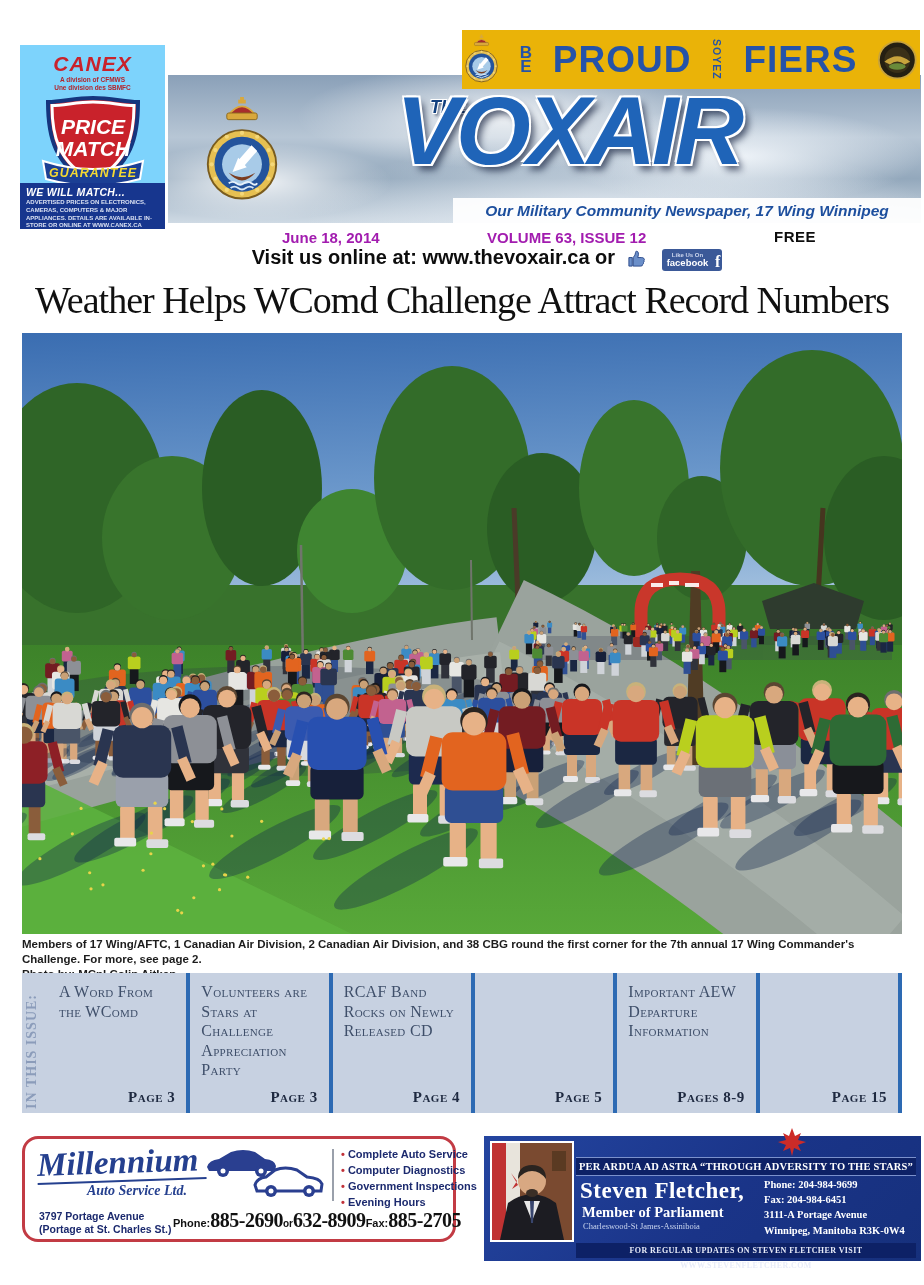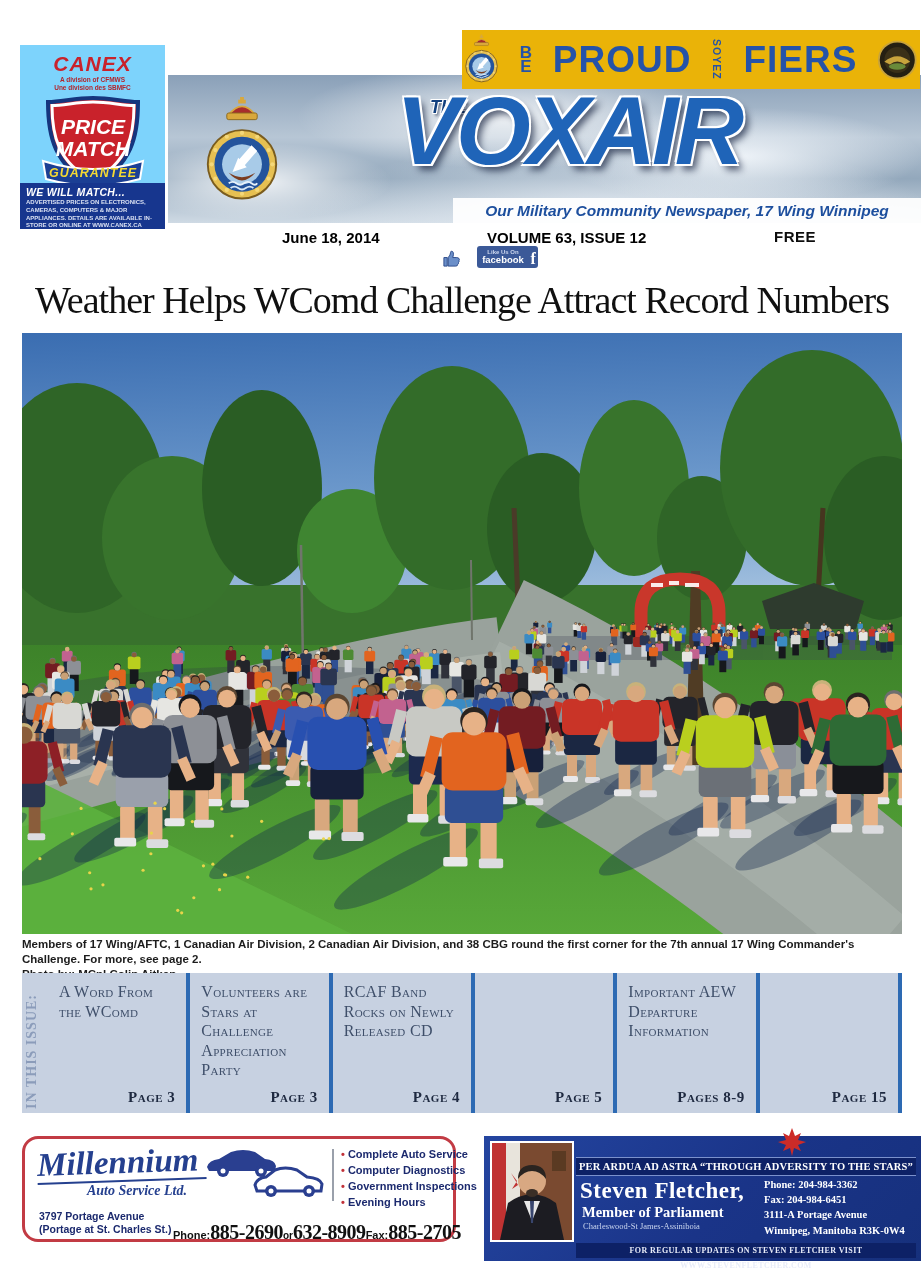--- a/index.html
+++ b/index.html
@@ -32,24 +32,24 @@
       linear-gradient(180deg,#8aa0b8,#b7c6d5 42%,#93a8bc 70%,#cfdae4 100%);}
   .vox-logo{position:absolute;left:120px;top:8px;width:560px;text-align:center;}
   .vox-the{position:absolute;left:262px;top:22px;font-size:18px;font-weight:bold;font-style:italic;color:#12407e;
            text-shadow:-1px -1px 0 #fff,1px -1px 0 #fff,-1px 1px 0 #fff,1px 1px 0 #fff,2px 3px 3px rgba(8,20,50,.6);}
   .vox-main{font-size:96px;line-height:1.0;font-weight:bold;font-style:italic;color:#1f64b8;letter-spacing:-4px;transform:skewX(-4deg);
            text-shadow:-2px -2px 0 #fff,2px -2px 0 #fff,-2px 2px 0 #fff,2px 2px 0 #fff,5px 6px 7px rgba(8,20,50,.65);}
   .vox-tagline{position:absolute;right:0;bottom:0;width:468px;height:25px;background:rgba(255,255,255,.93);
            font-size:15.5px;font-weight:bold;font-style:italic;color:#1d4f9e;line-height:25px;text-align:center;}
 
   
-  .dateline{color:#000000;font-weight:bold;font-size:15px;}
+  .dateline{color:#a21caf;font-weight:bold;font-size:15px;}
   .free{color:#0d0d0d;font-weight:bold;font-size:15px;letter-spacing:.5px;}
   .visit{left:167px;top:246px;width:640px;text-align:center;font-size:20px;font-weight:bold;color:#0d0d0d;}
-  .fb-badge{display:inline-flex;align-items:flex-end;gap:16px;vertical-align:-4px;margin-left:6px;}
+  .fb-badge{display:inline-flex;align-items:flex-start;gap:16px;vertical-align:-4px;margin-left:6px;}
   .fb-box{display:inline-flex;flex-direction:column;align-items:center;justify-content:center;background:#3b5998;border-radius:3px;
           padding:1px 14px 1px 5px;height:20px;position:relative;}
   .fb-l1{font-size:6px;color:#cdd7ee;line-height:1;font-weight:bold;}
   .fb-l2{font-size:9.5px;color:#fff;line-height:1;font-weight:bold;}
   .fb-f{position:absolute;right:2px;bottom:0;font-size:16px;color:#fff;font-weight:bold;font-family:"Liberation Serif",serif;}
 
   
   .headline{left:18px;top:278px;width:888px;text-align:center;white-space:nowrap;
             font-family:"Liberation Serif",serif;font-size:38px;letter-spacing:-1px;color:#101010;}
 
@@ -74,21 +74,21 @@
   .mill-sub{position:absolute;left:62px;top:44px;font-family:"Liberation Serif",serif;font-style:italic;font-weight:bold;
       font-size:14px;color:#25408f;}
   .mill-cars{position:absolute;left:178px;top:8px;}
   .mill-divider{position:absolute;left:307px;top:10px;width:2px;height:52px;background:#9aa0ab;}
   .mill-services{position:absolute;left:316px;top:8px;}
   .mill-services div{font-size:11px;font-weight:bold;color:#1c2a6e;line-height:1.45;white-space:nowrap;}
   .mill-services div::before{content:"• ";color:#c03038;}
   .mill-addr{position:absolute;left:14px;top:71px;font-size:10.5px;font-weight:bold;color:#1c2a6e;line-height:1.25;}
   .mill-phone-row{position:absolute;left:148px;top:70px;width:278px;display:flex;align-items:baseline;justify-content:space-between;white-space:nowrap;}
   .mill-plabel{font-size:11px;font-weight:bold;color:#111;}
-  .mill-pnum{font-family:"Liberation Serif",serif;font-size:20px;font-weight:bold;color:#111;letter-spacing:-.5px;margin-top:12px;}
+  .mill-pnum{font-family:"Liberation Serif",serif;font-size:20px;font-weight:bold;color:#111;letter-spacing:-.5px;}
   .mill-or{font-size:10px;font-weight:bold;color:#111;}
 
   
   .flet{left:484px;top:1136px;width:437px;height:125px;background:linear-gradient(135deg,#2445a0,#1a3488 55%,#16307c);overflow:visible;}
   .flet-photo{position:absolute;left:6px;top:5px;width:80px;height:97px;border:2px solid #fff;background:#7a4a30;}
   .flet-leaf{position:absolute;left:292px;top:-10px;}
   .flet-motto{position:absolute;left:92px;top:21px;right:5px;height:17px;background:#0d2166;border-top:1px solid #7b91cc;border-bottom:1px solid #7b91cc;
       font-family:"Liberation Serif",serif;font-weight:bold;font-size:10.5px;color:#fff;text-align:center;line-height:17px;letter-spacing:.2px;}
   .flet-name{position:absolute;left:96px;top:42px;font-family:"Liberation Serif",serif;font-weight:bold;font-size:23px;color:#fff;letter-spacing:.5px;}
   .flet-mp{position:absolute;left:98px;top:68px;font-family:"Liberation Serif",serif;font-weight:bold;font-size:14.5px;color:#fff;}
@@ -178,20 +178,21 @@
       <span class="vox-main">VOXAIR</span>
     </div>
     <div class="vox-tagline">Our Military Community Newspaper, 17 Wing Winnipeg</div>
   </div>
 
   <div class="abs dateline" style="left:282px;top:229px;">June 18, 2014</div>
   <div class="abs dateline" style="left:487px;top:229px;">VOLUME 63, ISSUE 12</div>
   <div class="abs free" style="left:774px;top:228px;">FREE</div>
 
   <div class="abs visit">
+    <span>Visit us online at: www.thevoxair.ca or</span>
     <span class="fb-badge">
       <svg width="19" height="19" viewBox="0 0 20 20">
         <path d="M2,9 L2,18 L5.5,18 L5.5,9 Z M6.5,18 L14.5,18 Q16.5,18 16.5,16.2 Q17.6,15.7 17.4,14.2 Q18.3,13.5 17.9,12.2 Q18.8,11 17.7,9.8 Q17,9 15,9 L11.3,9 Q12.4,5.8 11.9,3.9 Q11.5,2.4 10.1,2.4 Q9,2.4 9,3.7 Q9,6.4 6.5,9 Z" fill="#6b8fc9" stroke="#2a4a8a" stroke-width="1"></path>
       </svg>
       <span class="fb-box">
         <span class="fb-l1">Like Us On</span>
         <span class="fb-l2">facebook</span>
         <span class="fb-f">f</span>
       </span>
     </span>
@@ -1668,21 +1669,21 @@
       <ellipse cx="40" cy="50" rx="6" ry="4" fill="#3a2e26"></ellipse>
     </svg>
     <svg class="flet-leaf" width="32" height="32" viewBox="-16 -16 32 32">
       <polygon points="0,-14 3,-6 9,-9 6,-2 14,0 6,3 9,9 2,6 0,14 -2,6 -9,9 -6,3 -14,0 -6,-2 -9,-9 -3,-6" fill="#cc2b28"></polygon>
     </svg>
     <div class="flet-motto">PER ARDUA AD ASTRA “THROUGH ADVERSITY TO THE STARS”</div>
     <div class="flet-name">Steven Fletcher,</div>
     <div class="flet-mp">Member of Parliament</div>
     <div class="flet-riding">Charleswood-St James-Assiniboia</div>
     <div class="flet-info">
-      <div>Phone: 204-984-3362</div>
+      <div>Phone: 204-984-9699</div>
       <div>Fax: 204-984-6451</div>
       <div>3111-A Portage Avenue</div>
       <div>Winnipeg, Manitoba  R3K-0W4</div>
     </div>
     <div class="flet-footer">FOR REGULAR UPDATES ON STEVEN FLETCHER VISIT WWW.STEVENFLETCHER.COM</div>
   </div>
 
 </div>
 
 </body></html>

